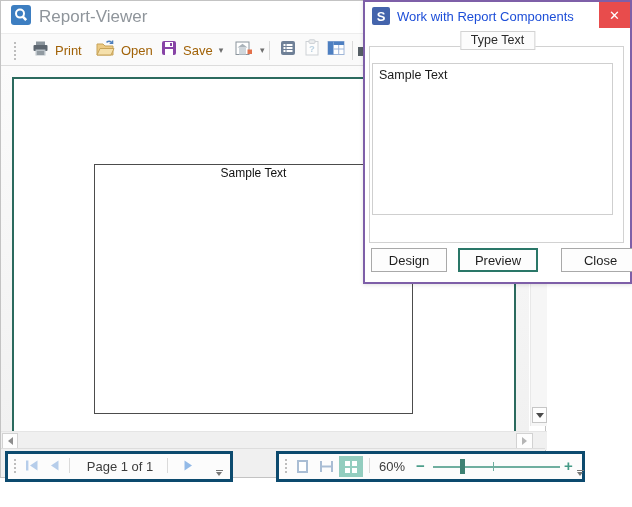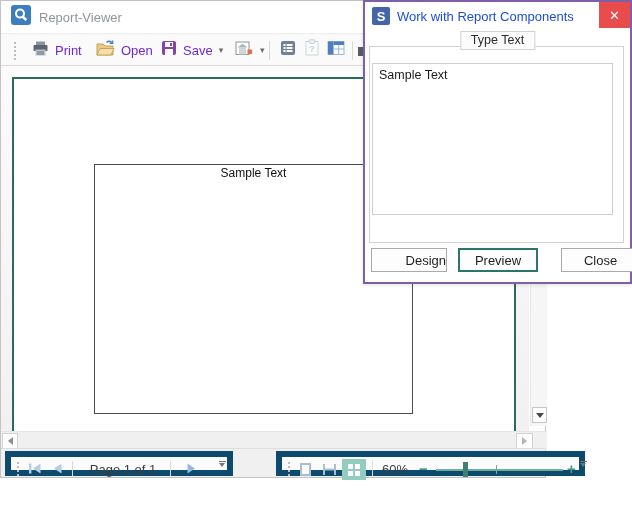--- a/index.html
+++ b/index.html
@@ -8,27 +8,27 @@
     position:relative; width:632px; height:507px; overflow:hidden;
     font-family:"Liberation Sans", sans-serif; background:#fff;
     -webkit-font-smoothing:antialiased;
   }
   
   .main-window {
     position:absolute; left:0; top:28; width:546px; height:478px;
     background:#fff; border:1px solid #c3c3c3;
   }
   .titlebar { position:relative; height:32px; background:#fff; display:flex; align-items:center; padding-left:10px; gap:8px; }
-  .titlebar .win-title { font-size:13px; color:#8f959b; }
+  .titlebar .win-title { font-size:17px; color:#8f959b; }
   .toolbar {
     position:absolute; left:0; right:0; top:32px; height:33px;
     background:#fafafa; border-top:1px solid #ededed; border-bottom:1px solid #dcdcdc;
   }
   .tbtn { position:absolute; top:3px; height:26px; display:flex; align-items:center; gap:6px; padding:0 4px; border-radius:2px; cursor:default; }
-  .tbtn .lbl { font-size:13px; color:#6d28d9; }
+  .tbtn .lbl { font-size:13px; color:#a16207; }
   .caret { font-size:9px; color:#6e6e6e; line-height:1; }
   .grip { position:absolute; width:4px; background-image:radial-gradient(#bdbdbd 1px, transparent 1.1px); background-size:4px 4px; }
   .toolbar .grip { left:12px; top:7px; height:19px; }
   .tsep { position:absolute; top:7px; width:1px; height:19px; background:#d9d9d9; }
   .icon-sliver { position:absolute; left:357px; top:13px; width:5px; height:9px; background:#565f66; }
 
   
   .viewer { position:absolute; left:0; top:65px; width:528px; height:365px; overflow:hidden;
             background:linear-gradient(180deg,#fbfbfb,#f1f1f1); }
   .report-page { position:absolute; left:11px; top:11px; width:504px; height:362px;
@@ -45,21 +45,21 @@
   .tri-down { width:0; height:0; border-left:4px solid transparent; border-right:4px solid transparent; border-top:5px solid #4a4a4a; }
   .hscroll { position:absolute; left:0; top:430px; width:546px; height:19px;
              background:#f0f0f0; border-top:1px solid #e5e5e5; }
   .hscroll .left  { left:1px;  top:1px; width:16px; height:16px; border-color:#d2d2d2; }
   .hscroll .right { left:515px; top:1px; width:17px; height:16px; border-color:#d2d2d2; }
   .tri-left  { width:0; height:0; border-top:4px solid transparent; border-bottom:4px solid transparent; border-right:5px solid #8d8d8d; }
   .tri-right { width:0; height:0; border-top:4px solid transparent; border-bottom:4px solid transparent; border-left:5px solid #b5b5b5; }
 
   
   .bottombar { position:absolute; left:0; right:0; bottom:0; height:29px; background:#f0f0f0; border-top:1px solid #ddd; }
-  .bbox { position:absolute; top:2px; height:25px; background:#fcfcfc; border:6px solid #0c4a6e; }
+  .bbox { position:absolute; top:2px; height:31px; background:#fcfcfc; border:3px solid #0c4a6e; }
   .pager-box { left:4px; width:228px; }
   .zoom-box  { left:237px; width:309px;margin-left:38px; }
   .bbox .grip { left:5px; top:4px; height:16px; }
   .bsep { position:absolute; top:4px; width:1px; height:15px; background:#dadada; }
   .nav { position:absolute; top:2px; width:20px; height:19px; display:flex; align-items:center; justify-content:center; }
   .page-label, .zoom-label { position:absolute; top:5px; font-size:13px; color:#3d3d3d; text-align:center; }
   .ovf { position:absolute; width:10px; display:flex; flex-direction:column; align-items:center; gap:1px; }
   .ovf .bar { width:7px; height:1px; background:#757575; }
   .ovf .tri { width:0; height:0; border-left:3.5px solid transparent; border-right:3.5px solid transparent; border-top:4px solid #757575; }
 
@@ -83,21 +83,21 @@
   .dlg-close { position:absolute; right:0; top:0; width:31px; height:26px; background:#e84c4c;
                color:#fff; font-size:13px; display:flex; align-items:center; justify-content:center; cursor:default; }
   .groupbox { position:absolute; left:4px; top:44px; width:255px; height:197px; border:1px solid #d2d2d2; }
   .legend { position:absolute; top:29px; left:50%; transform:translateX(-50%); z-index:2;
             border:1px solid #d2d2d2; background:#fcfcfc; padding:1px 10px 2px; font-size:12.5px; color:#2b2b2b; }
   .dlg-textarea { position:absolute; left:7px; top:61px; width:241px; height:152px;
                   border:1px solid #cfcfcf; resize:none; padding:4px 6px; outline:none;
                   font-family:"Liberation Sans", sans-serif; font-size:12.5px; color:#1c1c1c; background:#fff; }
   .dlg-btn { position:absolute; top:246px; height:24px; background:#fdfdfd; border:1px solid #a9a9a9;
              font-family:"Liberation Sans", sans-serif; font-size:13px; color:#1f1f1f; cursor:default; }
-  .btn-design  { left:6px;  width:76px;text-align:right; }
+  .btn-design  { left:6px;  width:76px; }
   .btn-preview { left:93px; width:80px; border:2px solid #2a7768; }
   .btn-close   { left:196px; width:79px; }
 </style>
 </head>
 <body>
 
 <div class="stage">
 
   <div class="main-window">
 

